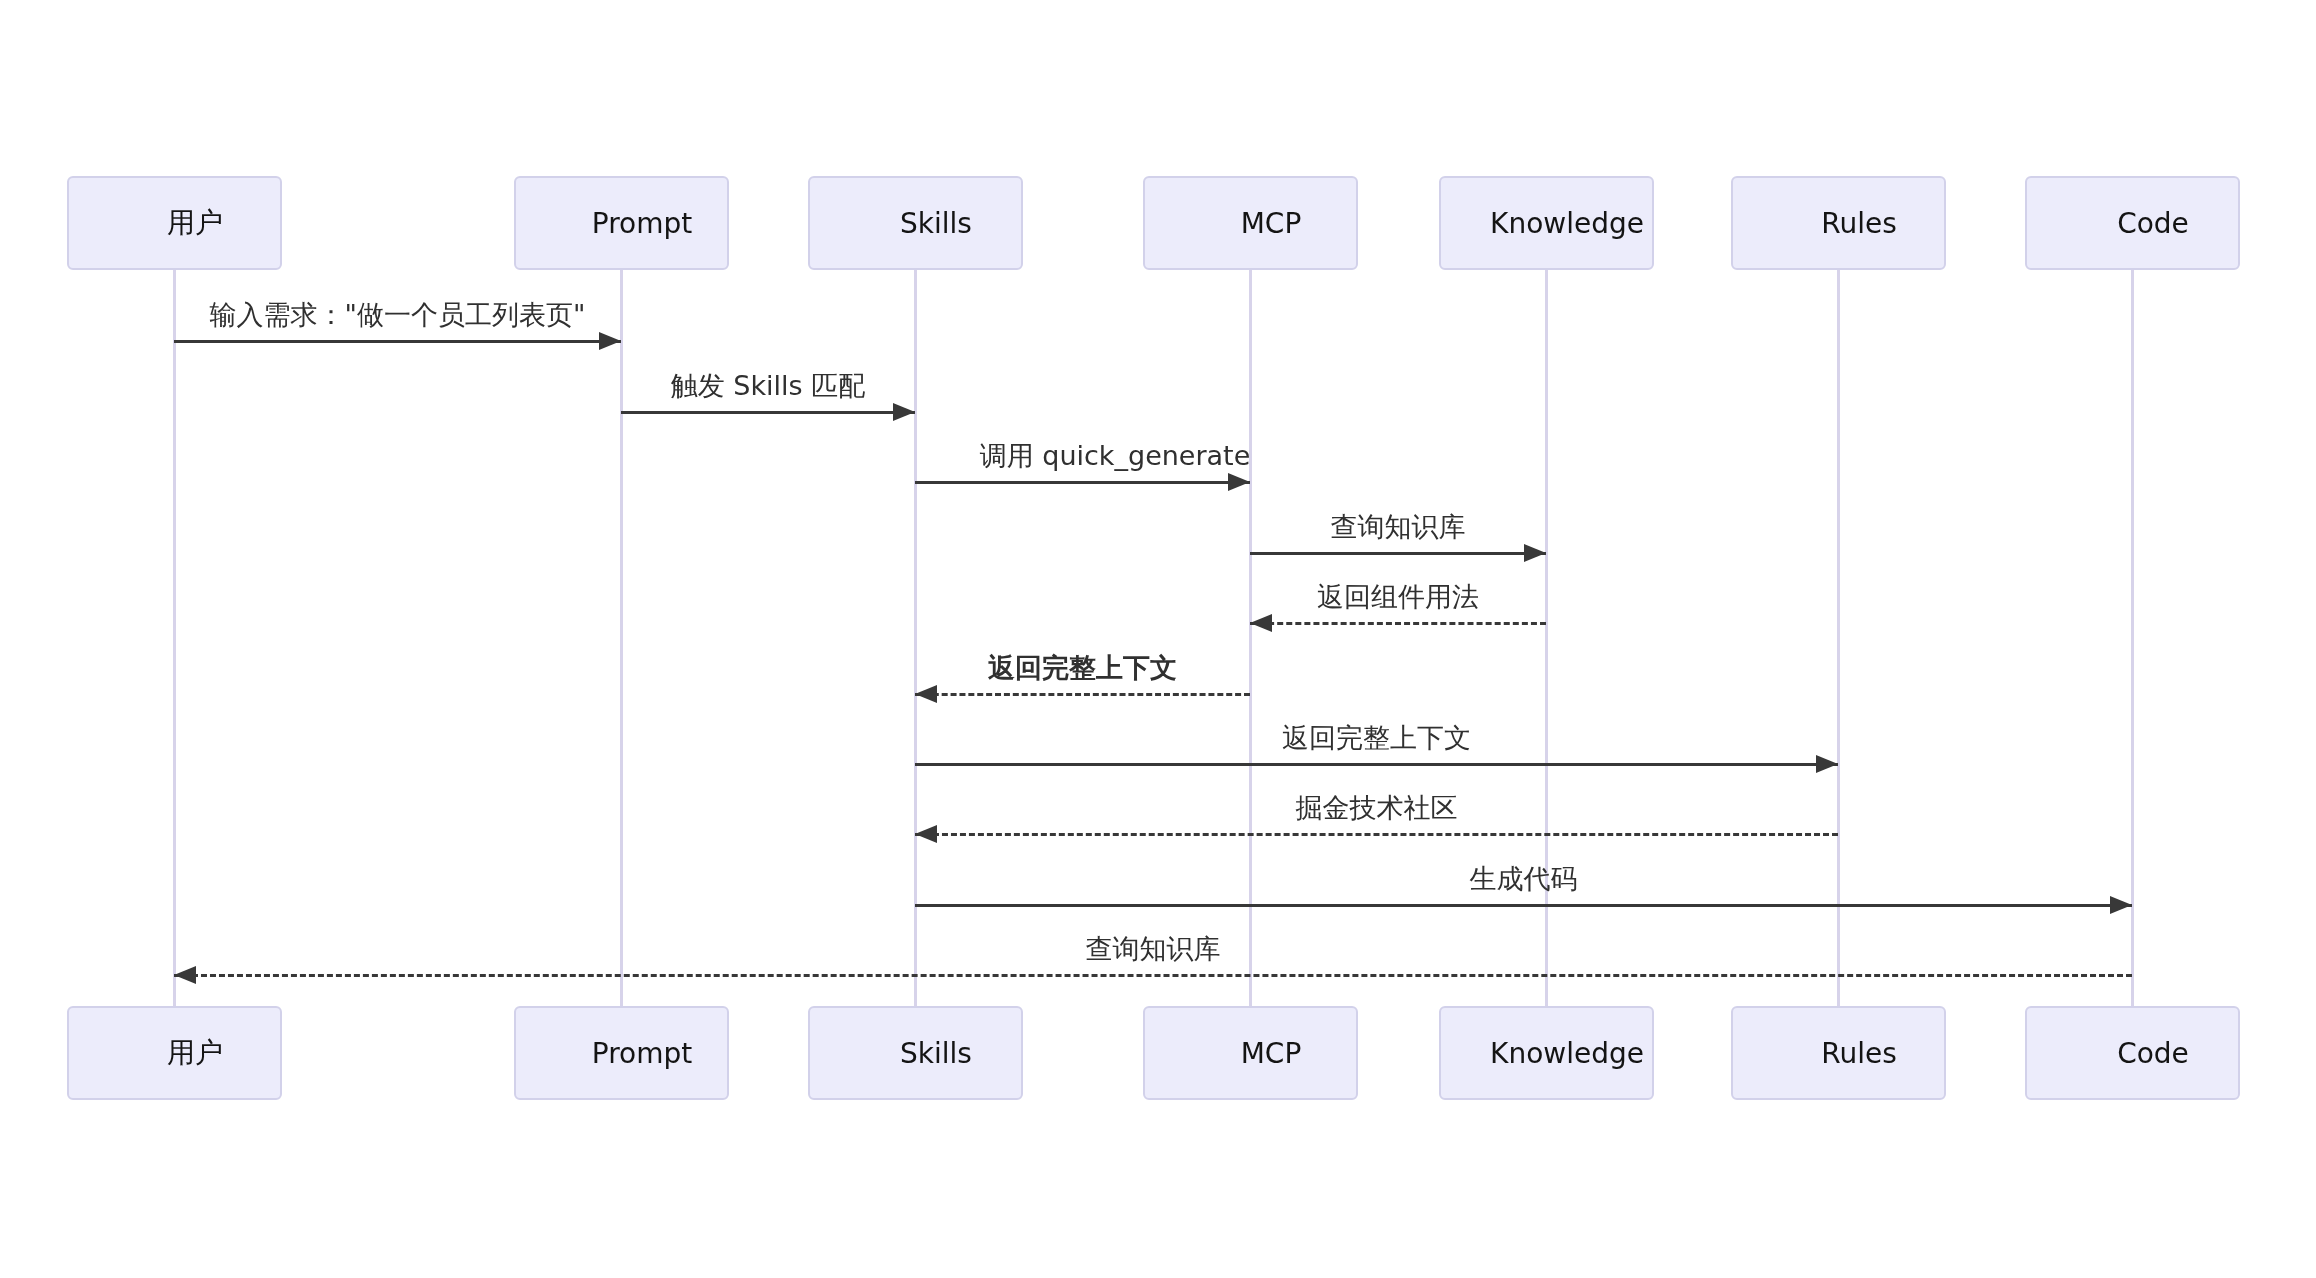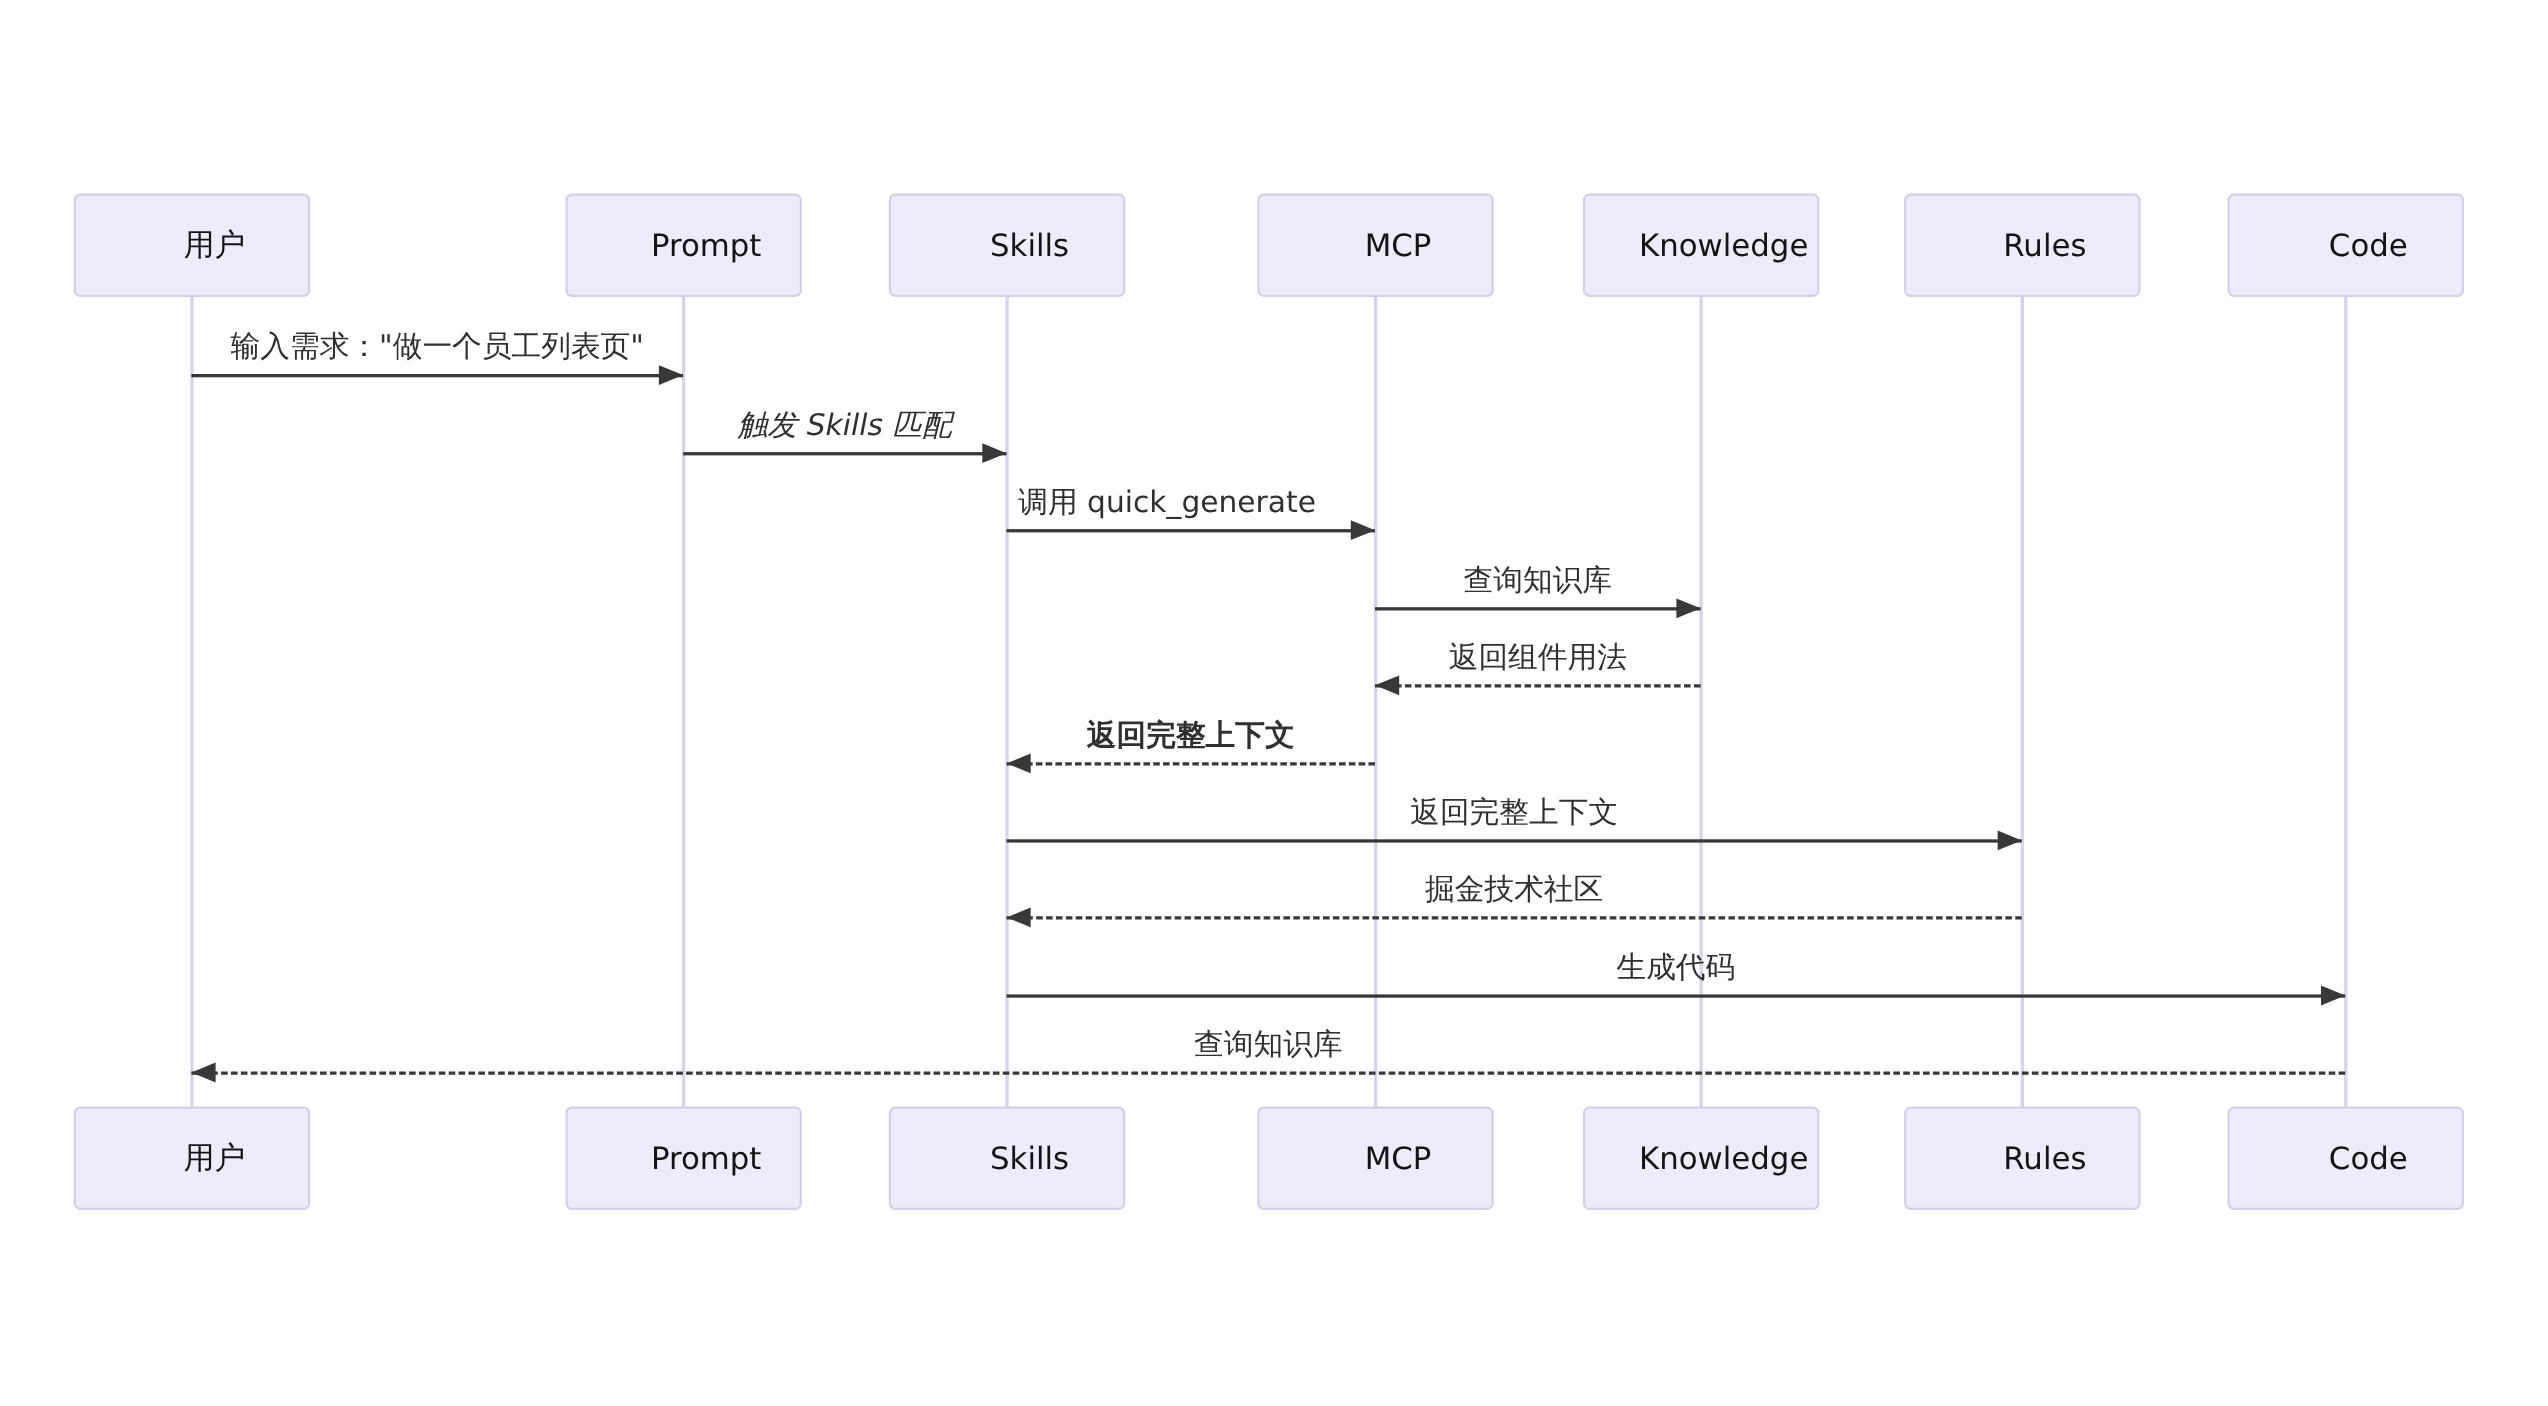--- a/index.html
+++ b/index.html
@@ -119,24 +119,24 @@
       <span class="actor-label">Code</span>
     </div>
     <div class="actor-box" style="left: 2024.5px; top: 1006px; width: 215px; height: 94px;">
       <span class="actor-label">Code</span>
     </div>
     <div class="msg-line solid" style="left: 174px; width: 447px; top: 339.5px;"></div>
     <div class="arrowhead right" style="top: 332px; left: 599px;"></div>
     <div class="msg-label" style="left: 397.5px; top: 297px;">输入需求："做一个员工列表页"</div>
     <div class="msg-line solid" style="left: 621px; width: 294px; top: 410.5px;"></div>
     <div class="arrowhead right" style="top: 403px; left: 893px;"></div>
-    <div class="msg-label" style="left: 768px; top: 368px; font-style: italic;">触发 Skills 匹配</div>
+    <div class="msg-label" style="left: 768px; top: 368px;">触发 Skills 匹配</div>
     <div class="msg-line solid" style="left: 915px; width: 335px; top: 480.5px;"></div>
     <div class="arrowhead right" style="top: 473px; left: 1228px;"></div>
-    <div class="msg-label" style="left: 1061px; top: 438px; text-align: right;">调用 quick_generate</div>
+    <div class="msg-label" style="left: 1115px; top: 438px; text-align: right;">调用 quick_generate</div>
     <div class="msg-line solid" style="left: 1250px; width: 296px; top: 551.5px;"></div>
     <div class="arrowhead right" style="top: 544px; left: 1524px;"></div>
     <div class="msg-label" style="left: 1398px; top: 509px;">查询知识库</div>
     <div class="msg-line dashed" style="left: 1250px; width: 296px; top: 621.5px;"></div>
     <div class="arrowhead left" style="top: 614px; left: 1250px;"></div>
     <div class="msg-label" style="left: 1398px; top: 579px;">返回组件用法</div>
     <div class="msg-line dashed" style="left: 915px; width: 335px; top: 692.5px;"></div>
     <div class="arrowhead left" style="top: 685px; left: 915px;"></div>
     <div class="msg-label" style="left: 1082.5px; top: 650px; font-weight: bold;">返回完整上下文</div>
     <div class="msg-line solid" style="left: 915px; width: 923px; top: 762.5px;"></div>

